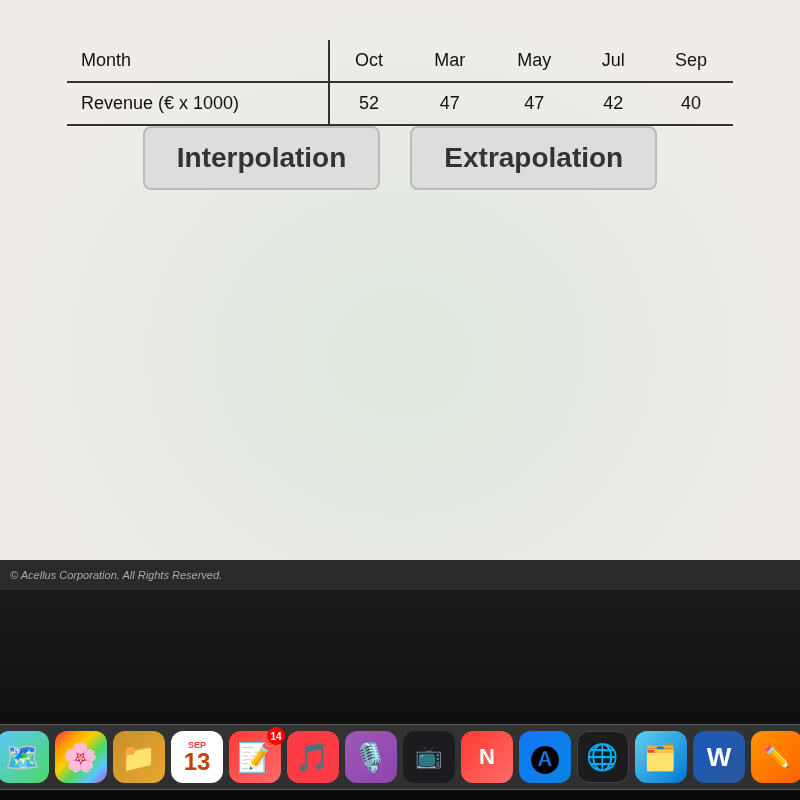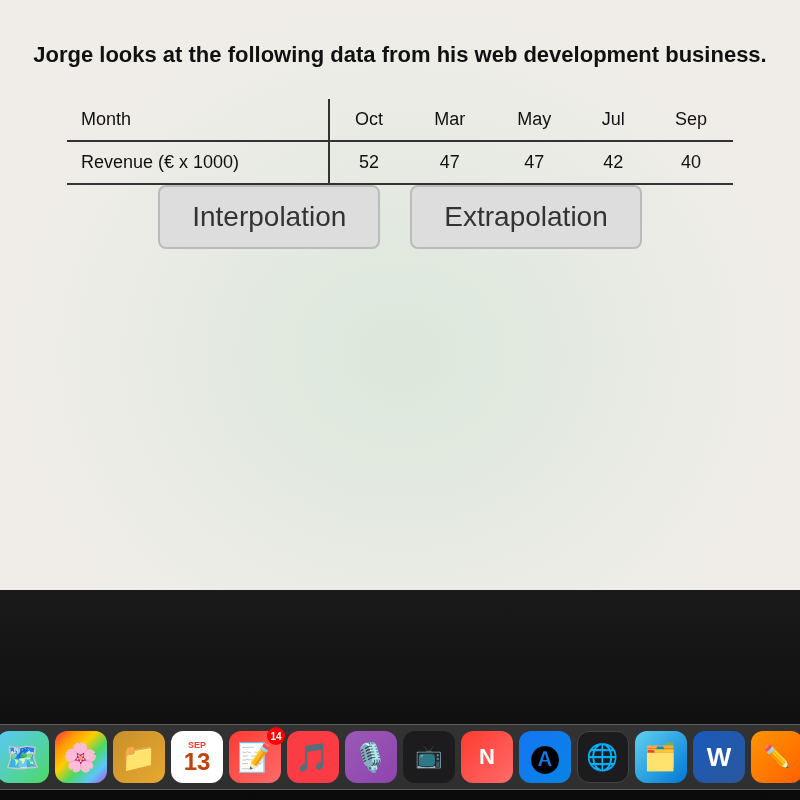--- a/index.html
+++ b/index.html
@@ -94,21 +94,21 @@
       gap: 30px;
       justify-content: center;
     }
 
     .answer-btn {
       background: #ddd;
       border: 2px solid #bbb;
       border-radius: 8px;
       padding: 14px 32px;
       font-size: 28px;
-      font-weight: normal;
+      font-weight: bold;
       color: #333;
       cursor: pointer;
       min-width: 200px;
       text-align: left;
     }
 
     
     .footer-bar {
       position: absolute;
       bottom: 210px;
@@ -217,21 +217,20 @@
       background: linear-gradient(to right, #00b894, #00cec9);
     }
   </style>
 </head>
 <body>
 
 <div class="screen">
 
   <div class="content-area">
 
-    <div class="question-title">Jorge looks at the following data from his web development business.</div>
 
     <table class="data-table">
       <thead>
         <tr class="header-row">
           <th class="label-cell">Month</th>
           <th class="divider-col">Oct</th>
           <th>Mar</th>
           <th>May</th>
           <th>Jul</th>
           <th>Sep</th>
@@ -252,20 +251,23 @@
 
     <div class="answer-buttons">
       <button class="answer-btn">Interpolation</button>
       <button class="answer-btn">Extrapolation</button>
     </div>
 
   </div>
 
   <div class="teal-bar"></div>
 
+  <div class="footer-bar">
+    <span class="footer-text">© Acellus Corporation.  All Rights Reserved.</span>
+  </div>
 
   <div class="dock-area">
     <div class="dock">
 
       <div class="dock-icon icon-maps">
         🗺️
       </div>
 
       <div class="dock-icon icon-photos">
         🌸

